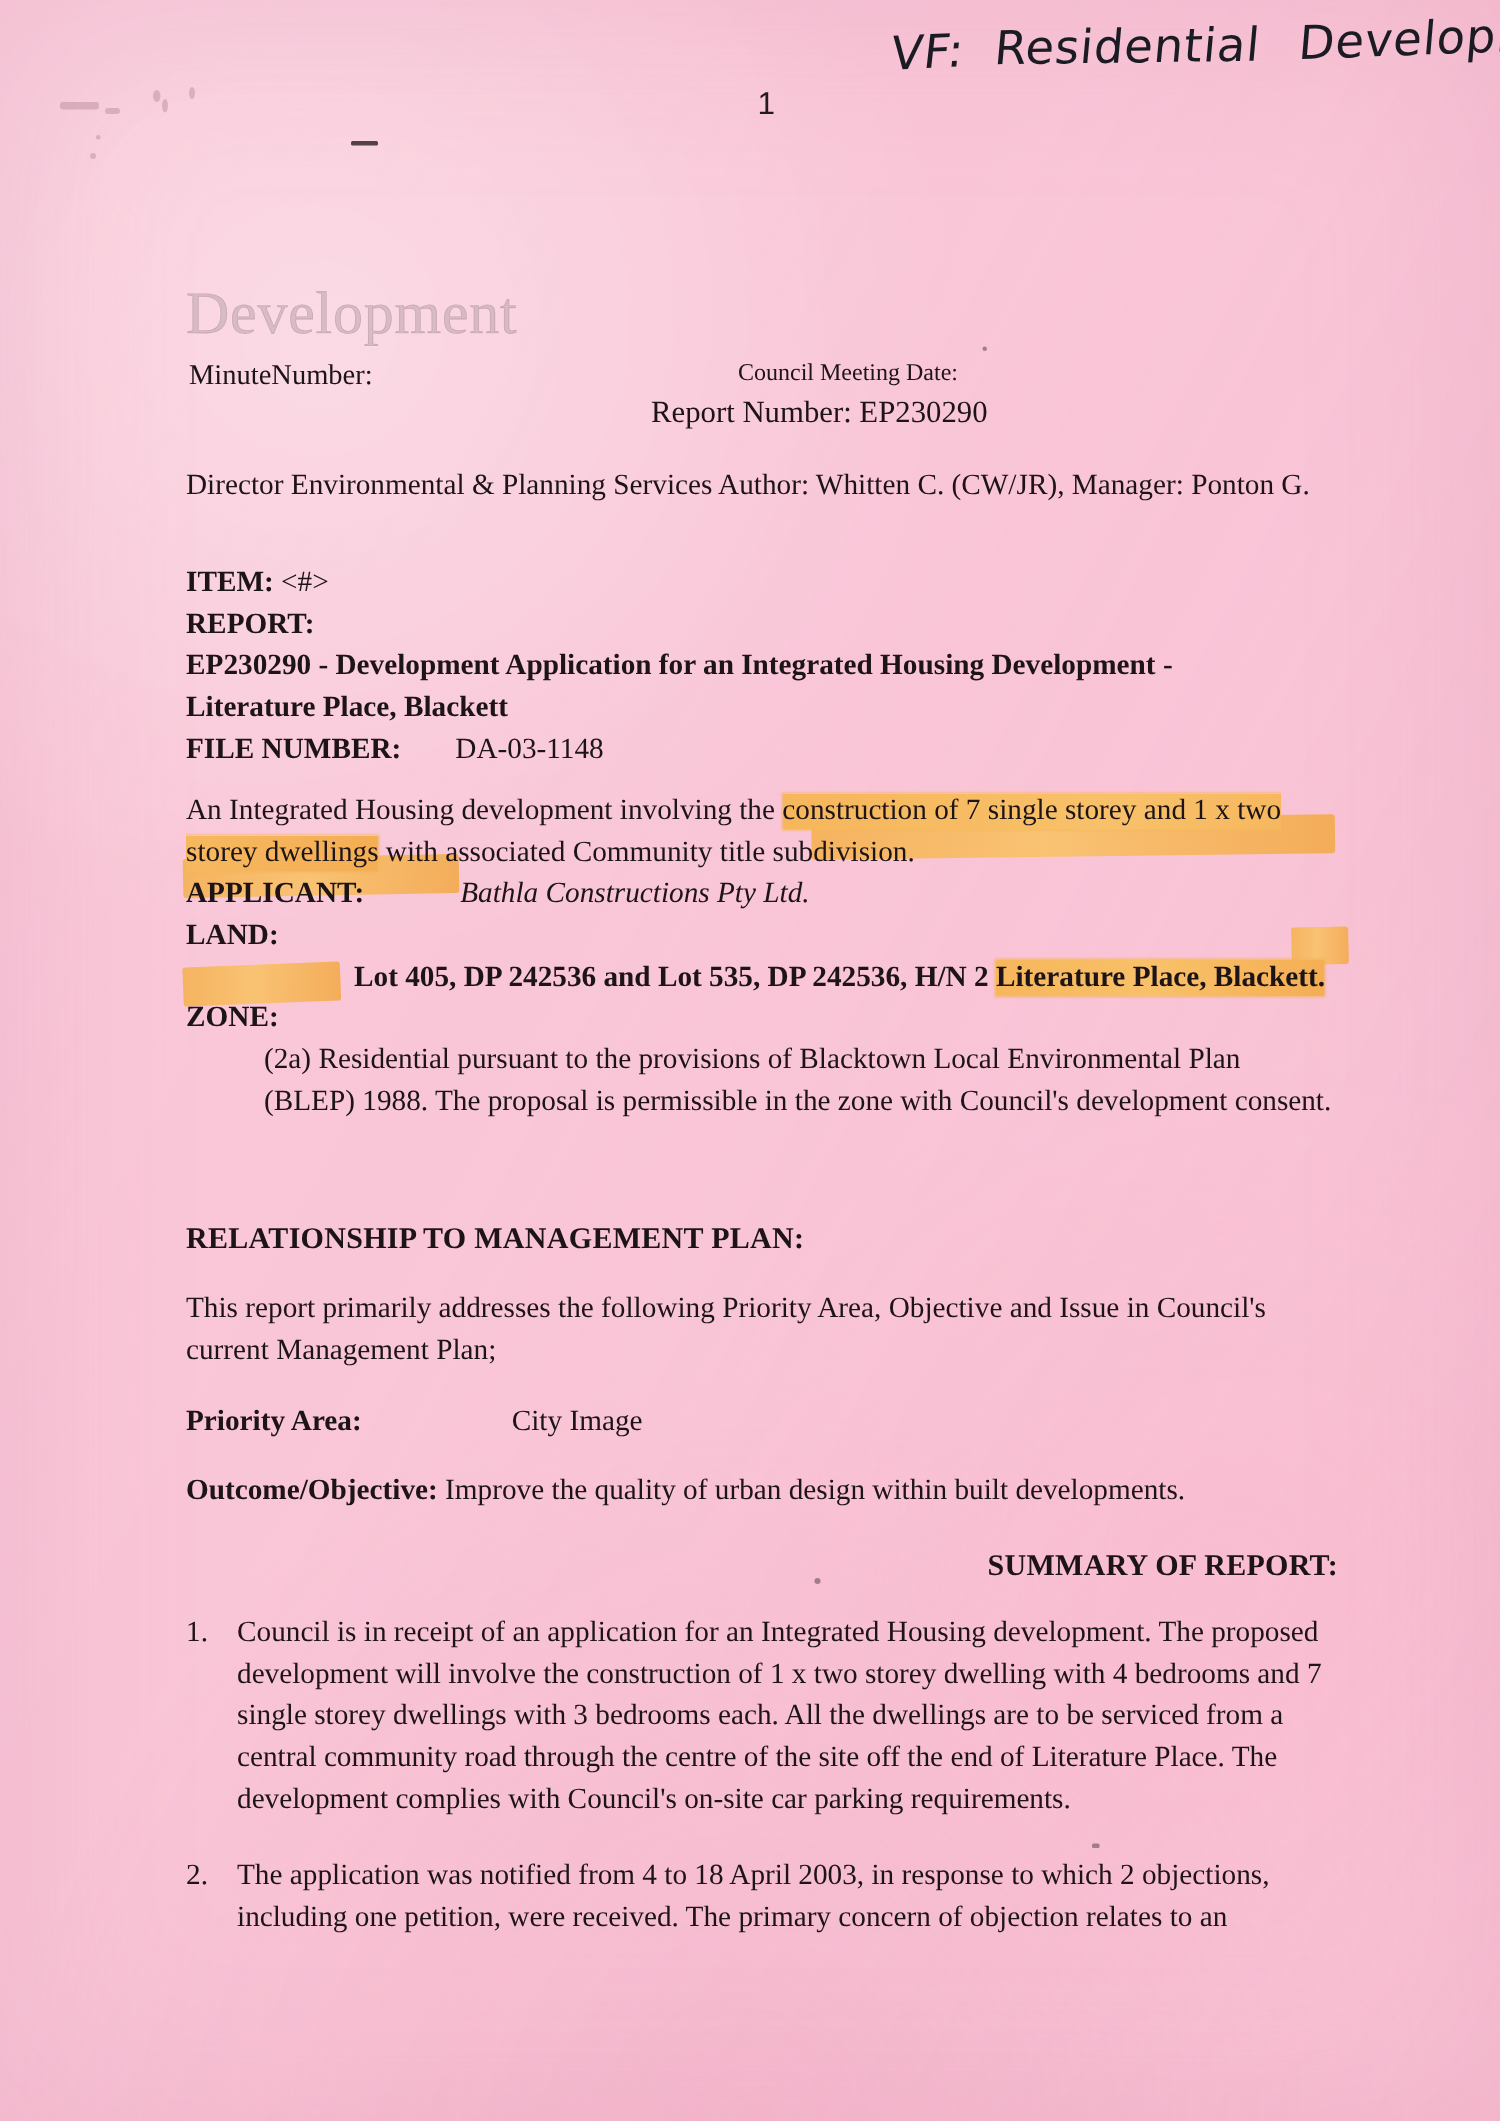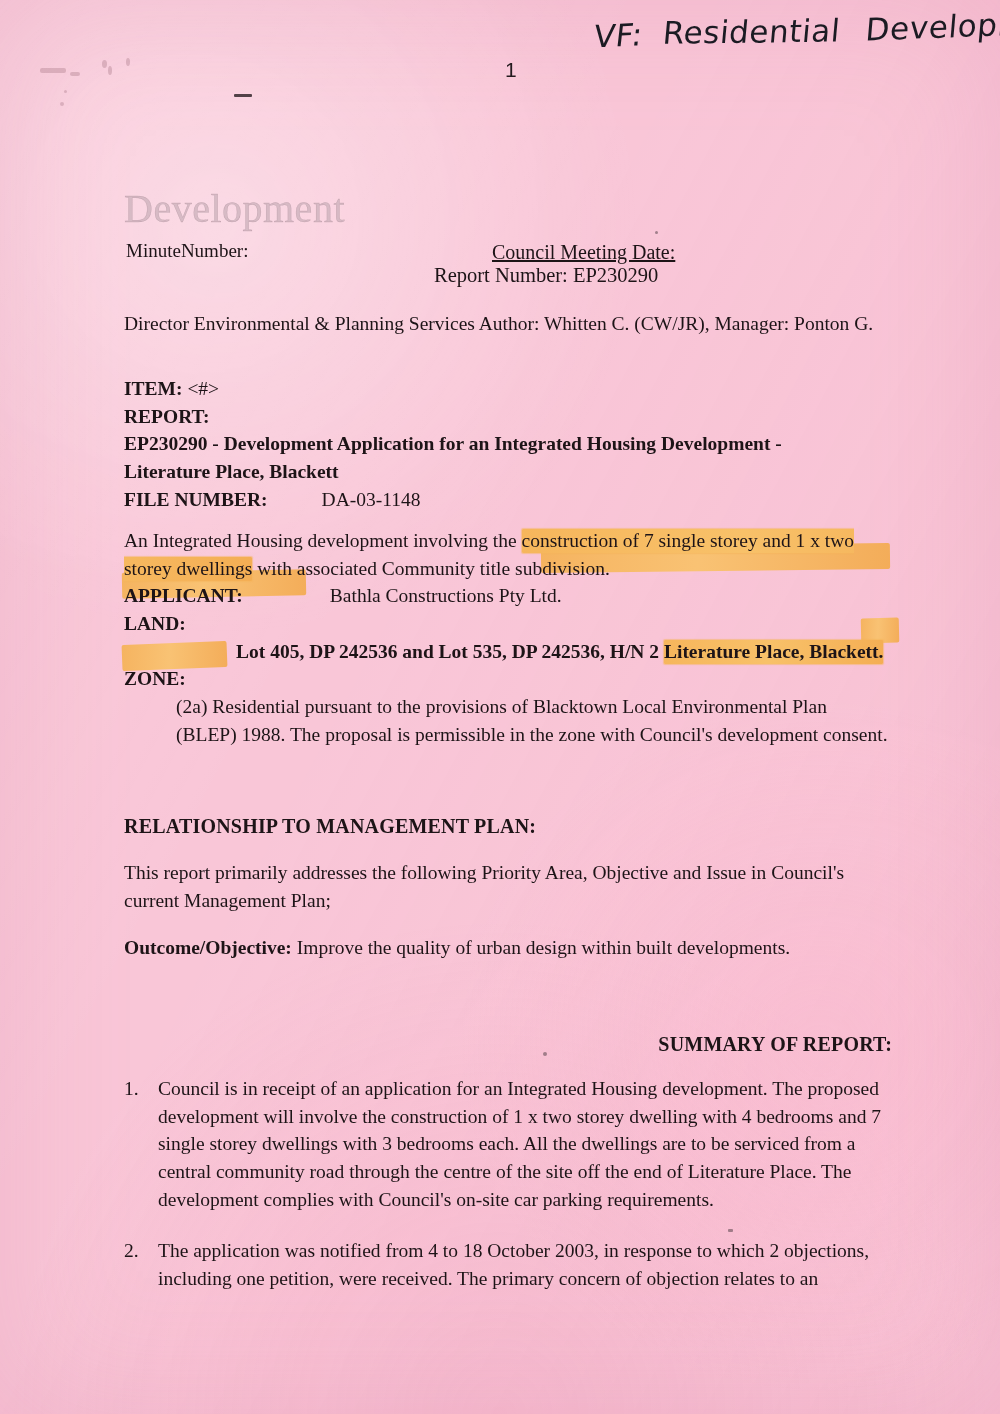--- a/index.html
+++ b/index.html
@@ -120,22 +120,21 @@
   .row-minute {
     position: absolute;
     left: 2px;
     top: 238px;
     font-size: 19px;
   }
   .row-meeting {
     position: absolute;
     left: 368px;
     top: 238px;
-    font-size: 20px;
-    text-decoration: underline;
+    font-size: 16px;
   }
   .row-report {
     position: absolute;
     left: 310px;
     top: 261px;
     font-size: 20.5px;
   }
 
   .para {
     position: absolute;
@@ -146,24 +145,24 @@
 
   .block-item      { top: 375px; }
   .block-app       { top: 527px; }
   .block-mgmt      { top: 812px; }
   .block-summary   { top: 1030px; text-align: right; }
   .lbl { font-weight: 700; }
 
   .ln { display: block; }
 
   
-  .val-applicant { display: inline-block; margin-left: 87px; }
+  .val-applicant { display: inline-block; margin-left: 64px; font-style: italic; }
   .val-land      { display: inline-block; margin-left: 112px; font-weight: bold; }
   .val-zone      { display: inline-block; margin-left: 52px; }
-  .val-file      { display: inline-block; margin-left: 54px; }
+  .val-file      { display: inline-block; margin-left: 36px; }
   .val-priority  { display: inline-block; margin-left: 100px; }
 
   .heading {
     font-weight: 700;
     font-size: 20px;
     letter-spacing: .2px;
   }
 
   .spaced { margin-top: 19px; display: block; }
 
@@ -264,34 +263,35 @@
     <div class="para block-app">
       <span class="ln"><span>An Integrated Housing development involving the </span><span class="hl">construction of 7 single storey and 1 x two storey dwellings</span><span> with associated Community title subdivision.</span></span>
       <span class="ln"><span class="lbl">APPLICANT:</span><span class="val-applicant">Bathla Constructions Pty Ltd.</span></span>
       <span class="ln"><span class="lbl">LAND:</span><span class="val-land"><span>Lot 405, DP 242536 and Lot 535, DP 242536, H/N 2 </span><span class="hl">Literature Place, Blackett.</span></span></span>
       <span class="ln"><span class="lbl">ZONE:</span><span class="val-zone">(2a) Residential pursuant to the provisions of Blacktown Local Environmental Plan (BLEP) 1988.  The proposal is permissible in the zone with Council's development consent.</span></span>
     </div>
 
     <div class="para block-mgmt">
       <span class="ln heading">RELATIONSHIP TO MANAGEMENT PLAN:</span>
       <span class="ln spaced">This report primarily addresses the following Priority Area, Objective and Issue in Council's current Management Plan;</span>
+      <span class="ln spaced"><span class="lbl">Priority Area:</span><span class="val-priority">City Image</span></span>
       <span class="ln spaced"><span class="lbl">Outcome/Objective:</span> <span>Improve the quality of urban design within built developments.</span></span>
     </div>
 
     <div class="para block-summary">
       <span class="ln heading">SUMMARY OF REPORT:</span>
     </div>
 
     <div class="numlist">
       <div class="numitem">
         <span class="num">1.</span>
         <span>Council is in receipt of an application for an Integrated Housing development.  The proposed development will involve the construction of 1 x two storey dwelling with 4 bedrooms and 7 single storey dwellings with 3 bedrooms each.  All the dwellings are to be serviced from a central community road through the centre of the site off the end of Literature Place.  The development complies with Council's on-site car parking requirements.</span>
       </div>
       <div class="numitem">
         <span class="num">2.</span>
-        <span>The application was notified from 4 to 18 October 2003, in response to which 2 objections, including one petition, were received.  The primary concern of objection relates to an</span>
+        <span>The application was notified from 4 to 18 April 2003, in response to which 2 objections, including one petition, were received.  The primary concern of objection relates to an</span>
       </div>
     </div>
 
   </div>
 
 
 </div>
 
 </body></html>

